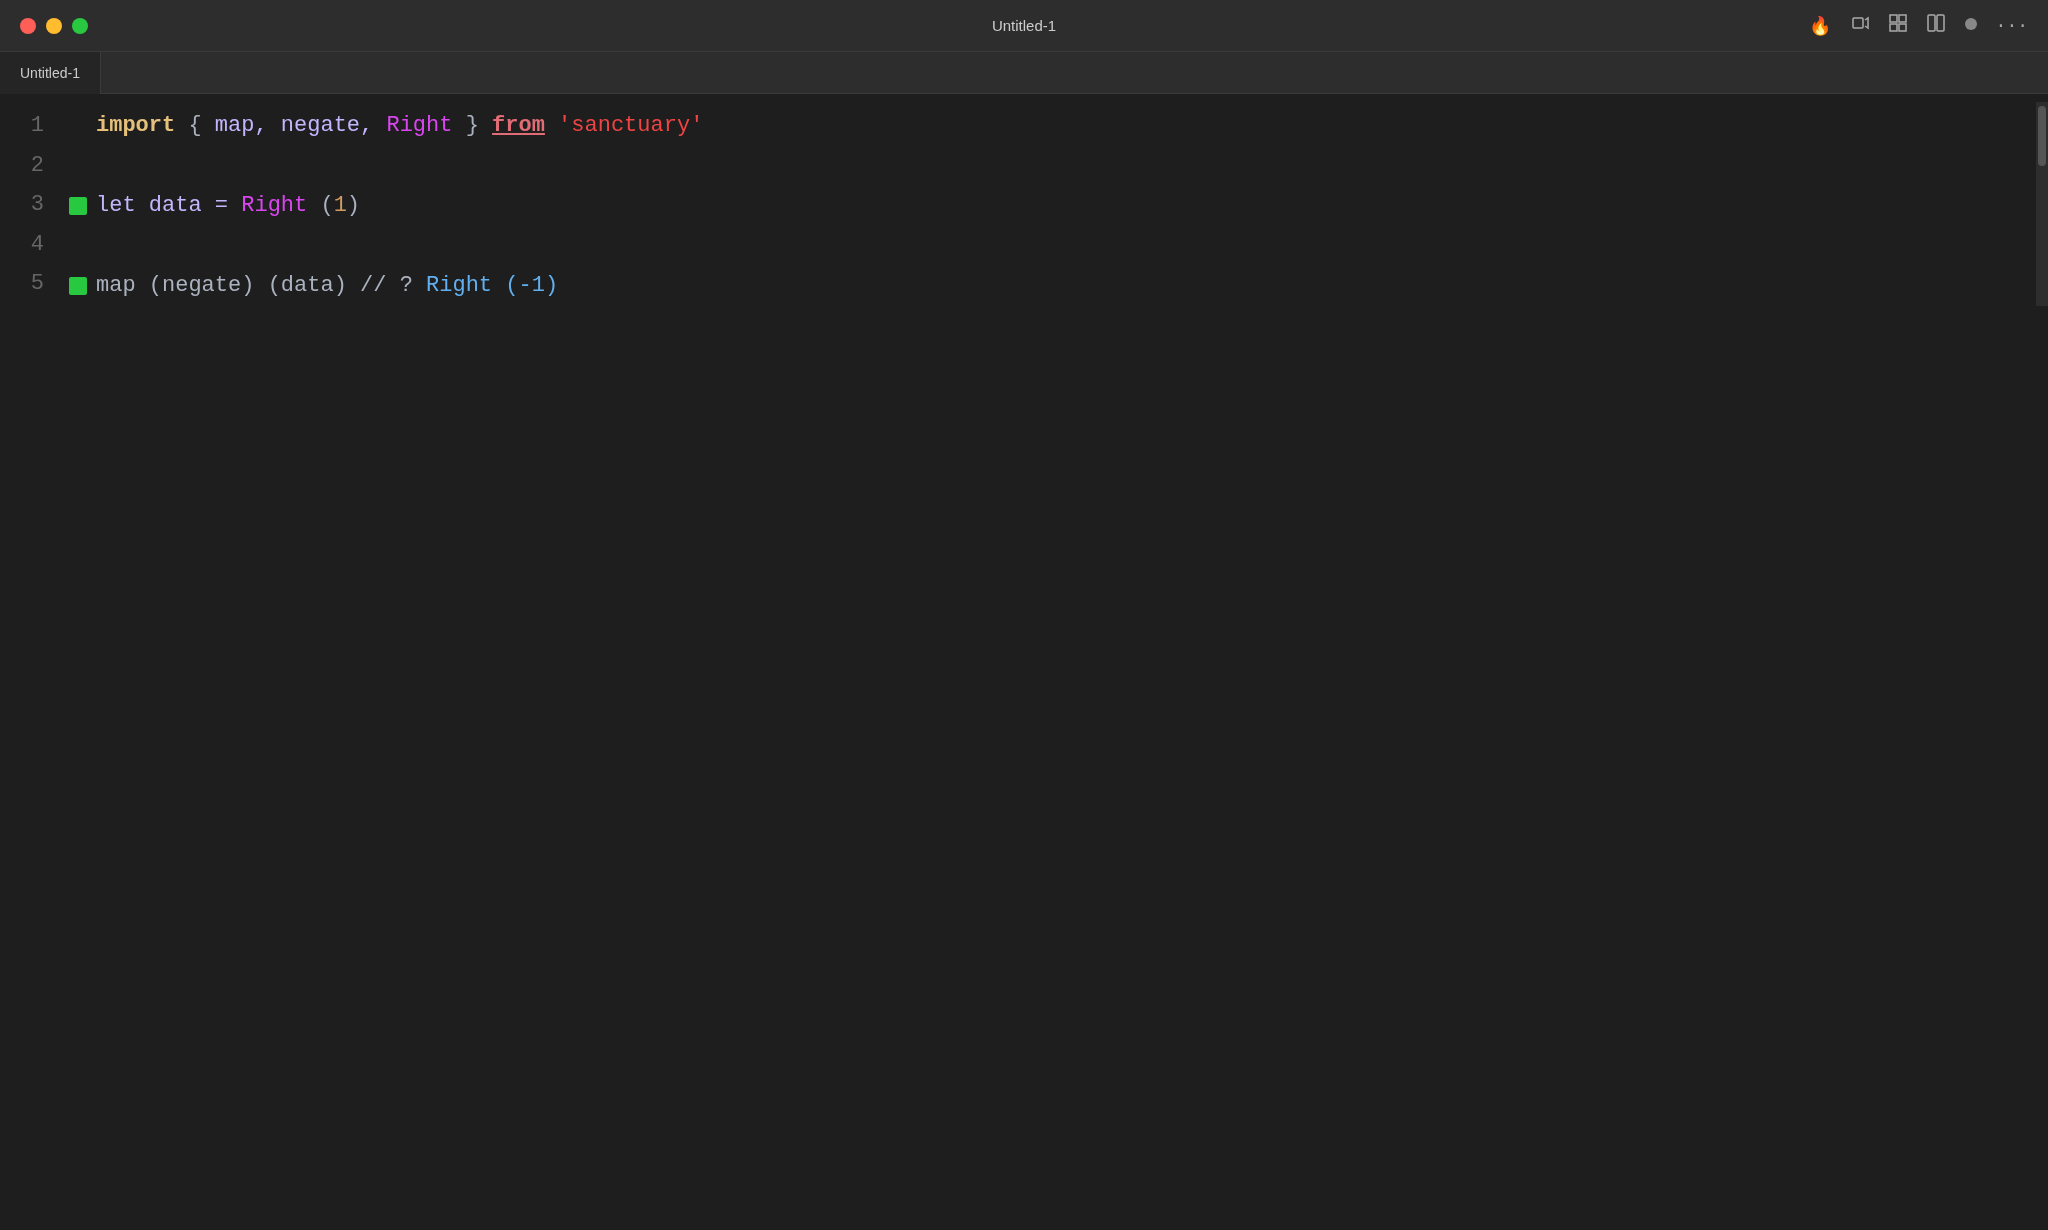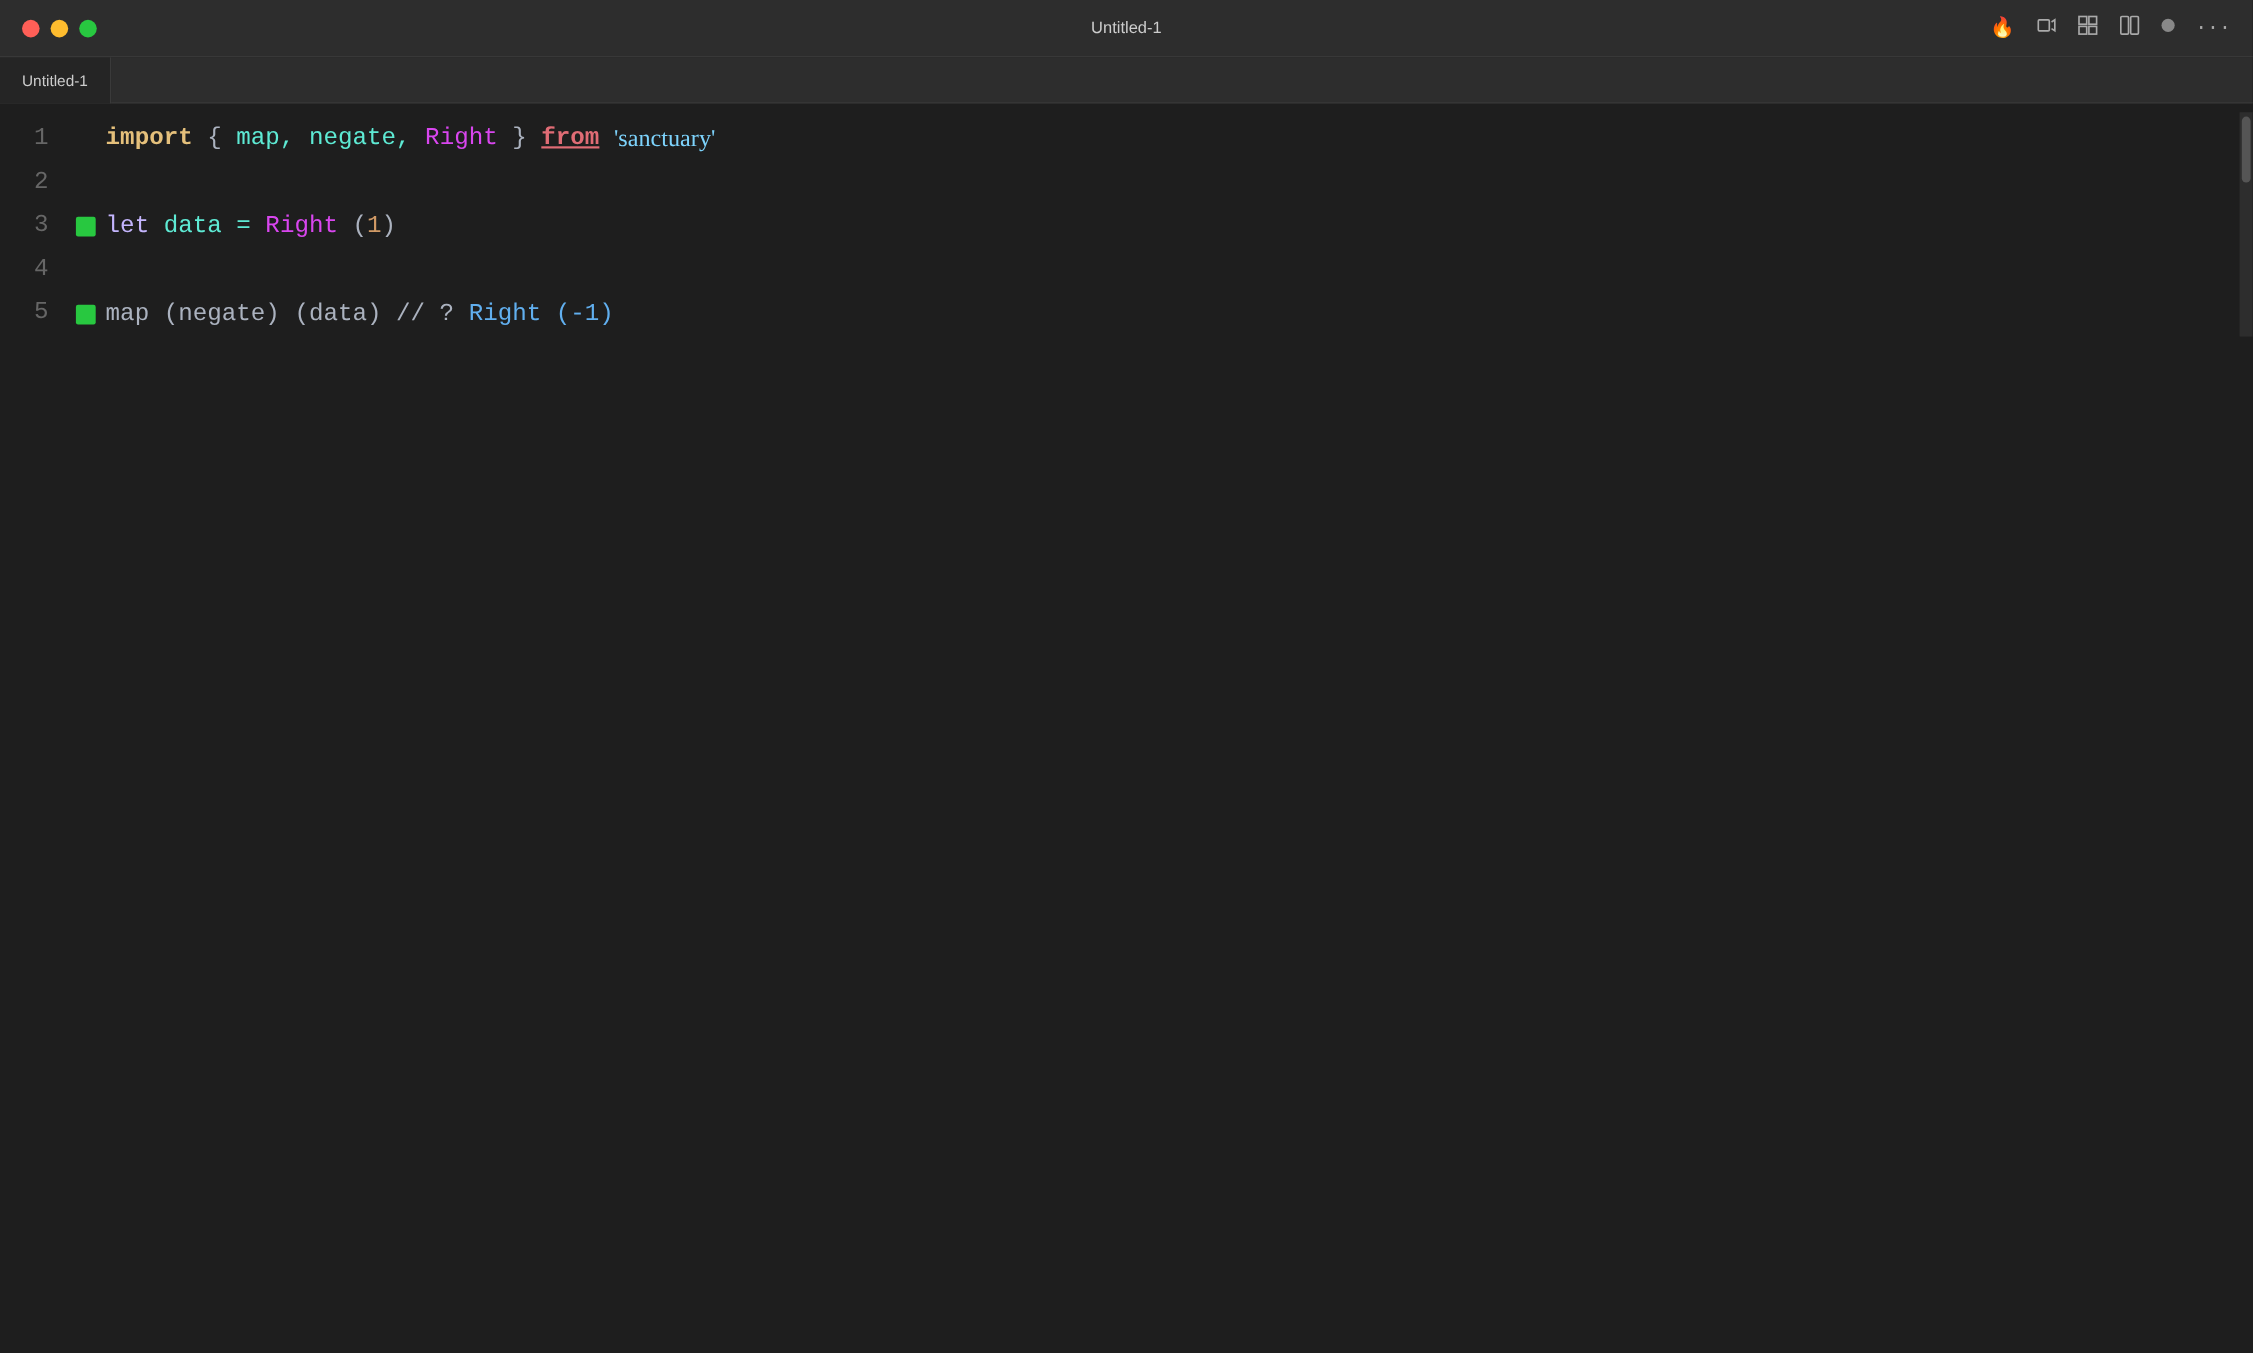--- a/index.html
+++ b/index.html
@@ -153,22 +153,22 @@
       background: #555;
       border-radius: 4px;
       margin: 4px auto;
     }
 
     
     .kw-import { color: #e5c07b; font-weight: bold; }
     .kw-let { color: #c4b5fd; font-weight: normal; }
     .kw-from { color: #e06c75; font-weight: bold; text-decoration: underline; }
     .punctuation { color: #abb2bf; }
-    .identifier { color: #5eead4; }
-    .string { color: #7dd3fc; font-family: Liberation Serif, serif; }
+    .identifier { color: #c4b5fd; }
+    .string { color: #ef4444; }
     .type-name { color: #d946ef; }
     .result-type { color: #61afef; }
     .number { color: #d19a66; }
     .map-fn { color: #abb2bf; }
   </style>
 </head>
 <body>
 
 <div class="title-bar">
   <div class="traffic-lights">

